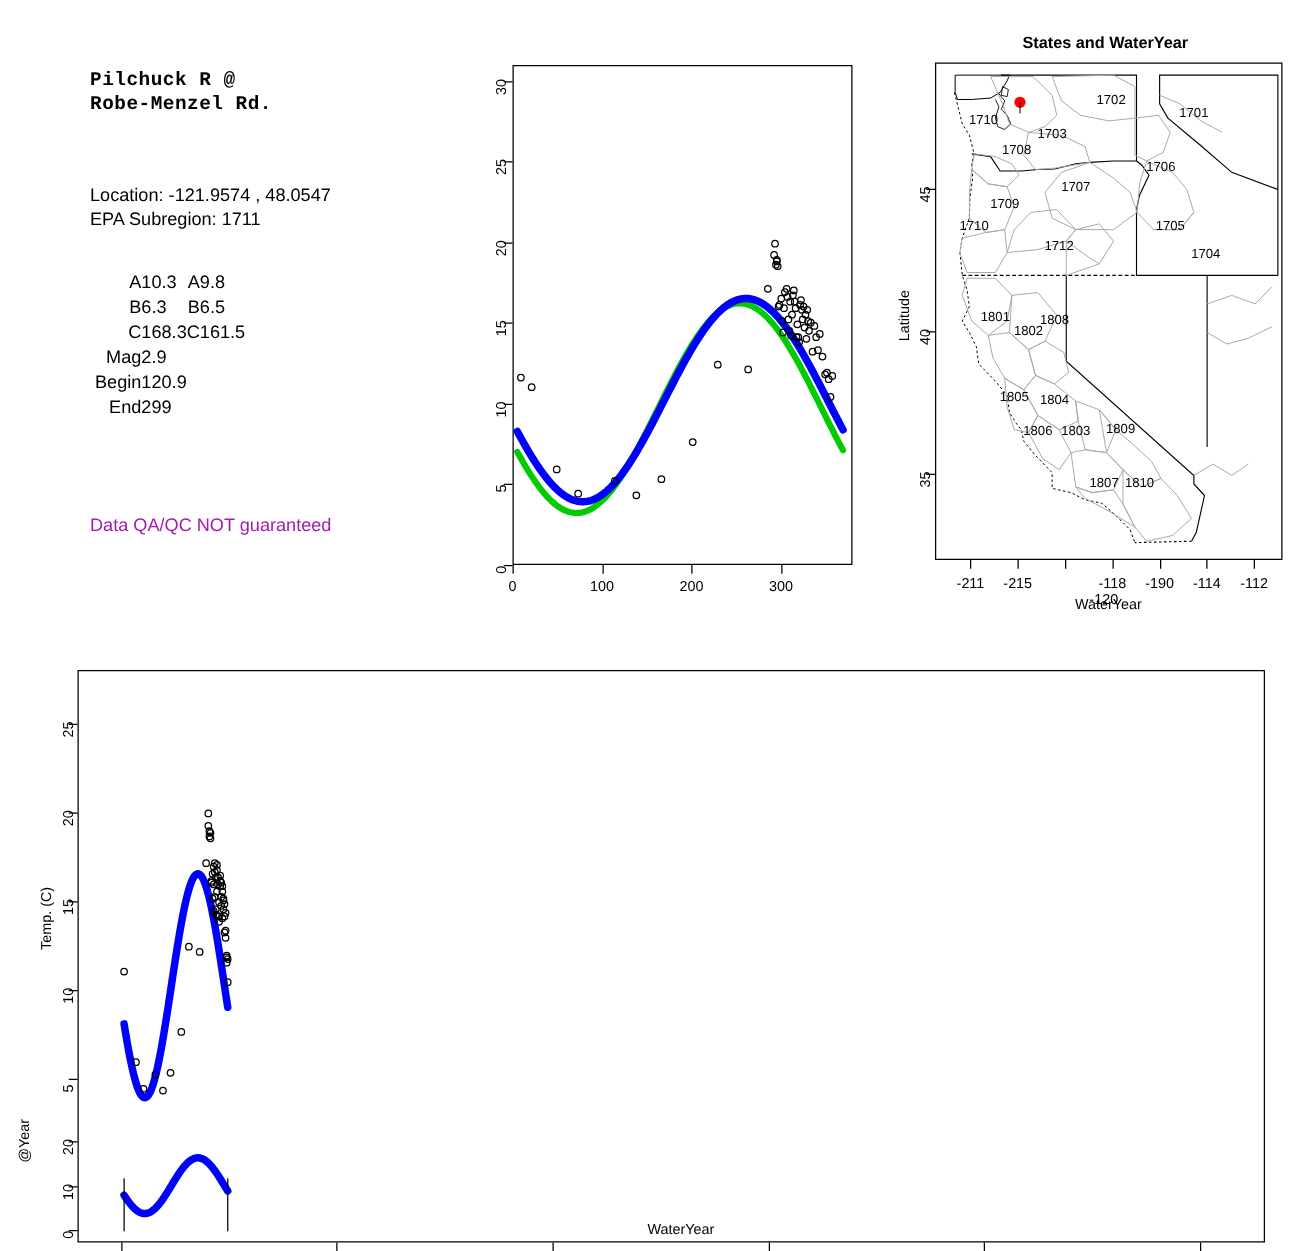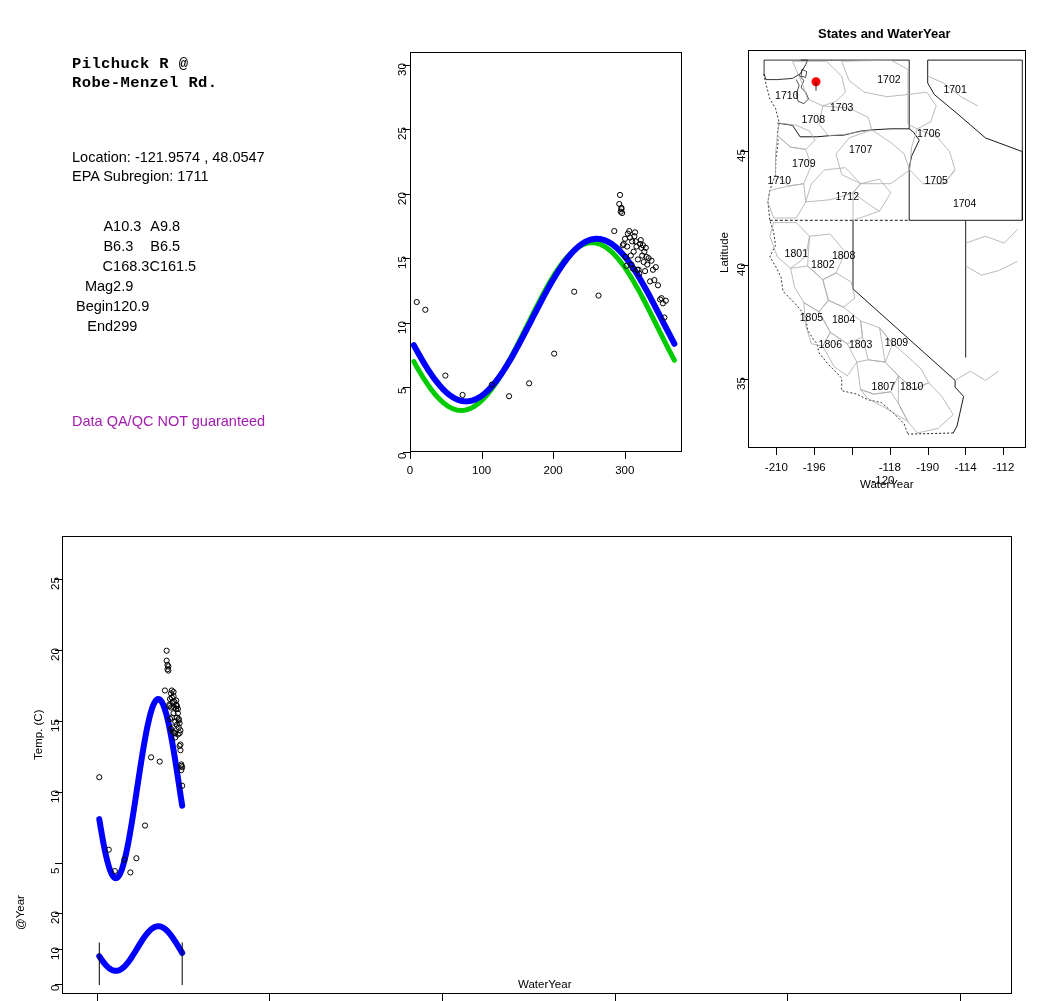--- a/index.html
+++ b/index.html
@@ -245,23 +245,23 @@
         <text x="62.4" y="269.9" font-size="10.5" font-family="&quot;Liberation Sans&quot;,sans-serif" text-anchor="middle" fill="#000">1805</text>
         <text x="81.3" y="297.4" font-size="10.5" font-family="&quot;Liberation Sans&quot;,sans-serif" text-anchor="middle" fill="#000">1806</text>
         <text x="134.3" y="338.5" font-size="10.5" font-family="&quot;Liberation Sans&quot;,sans-serif" text-anchor="middle" fill="#000">1807</text>
         <text x="94.6" y="208.1" font-size="10.5" font-family="&quot;Liberation Sans&quot;,sans-serif" text-anchor="middle" fill="#000">1808</text>
         <text x="147.5" y="295.1" font-size="10.5" font-family="&quot;Liberation Sans&quot;,sans-serif" text-anchor="middle" fill="#000">1809</text>
         <text x="162.6" y="338.5" font-size="10.5" font-family="&quot;Liberation Sans&quot;,sans-serif" text-anchor="middle" fill="#000">1810</text>
       </svg>
   </div>
   <div id="map-axes">
       <div class="tick" style="left: 76.3673px; top: 440px; width: 1px; height: 7px;"></div>
-      <div class="ticklab" style="left: 76.3673px; top: 453px; transform: translateX(-50%);">-210</div>
+      <div class="ticklab" style="left: 76.3673px; top: 453px; transform: translateX(-50%);">-211</div>
       <div class="tick" style="left: 114.19px; top: 440px; width: 1px; height: 7px;"></div>
-      <div class="ticklab" style="left: 114.19px; top: 453px; transform: translateX(-50%);">-196</div>
+      <div class="ticklab" style="left: 114.19px; top: 453px; transform: translateX(-50%);">-215</div>
       <div class="tick" style="left: 152.014px; top: 440px; width: 1px; height: 7px;"></div>
       <div class="ticklab" style="left: 152.014px; top: 466px; transform: translateX(-50%); margin-left: 31px;">-120</div>
       <div class="tick" style="left: 189.837px; top: 440px; width: 1px; height: 7px;"></div>
       <div class="ticklab" style="left: 189.837px; top: 453px; transform: translateX(-50%);">-118</div>
       <div class="tick" style="left: 227.66px; top: 440px; width: 1px; height: 7px;"></div>
       <div class="ticklab" style="left: 227.66px; top: 453px; transform: translateX(-50%);">-190</div>
       <div class="tick" style="left: 265.483px; top: 440px; width: 1px; height: 7px;"></div>
       <div class="ticklab" style="left: 265.483px; top: 453px; transform: translateX(-50%);">-114</div>
       <div class="tick" style="left: 303.306px; top: 440px; width: 1px; height: 7px;"></div>
       <div class="ticklab" style="left: 303.306px; top: 453px; transform: translateX(-50%);">-112</div>

